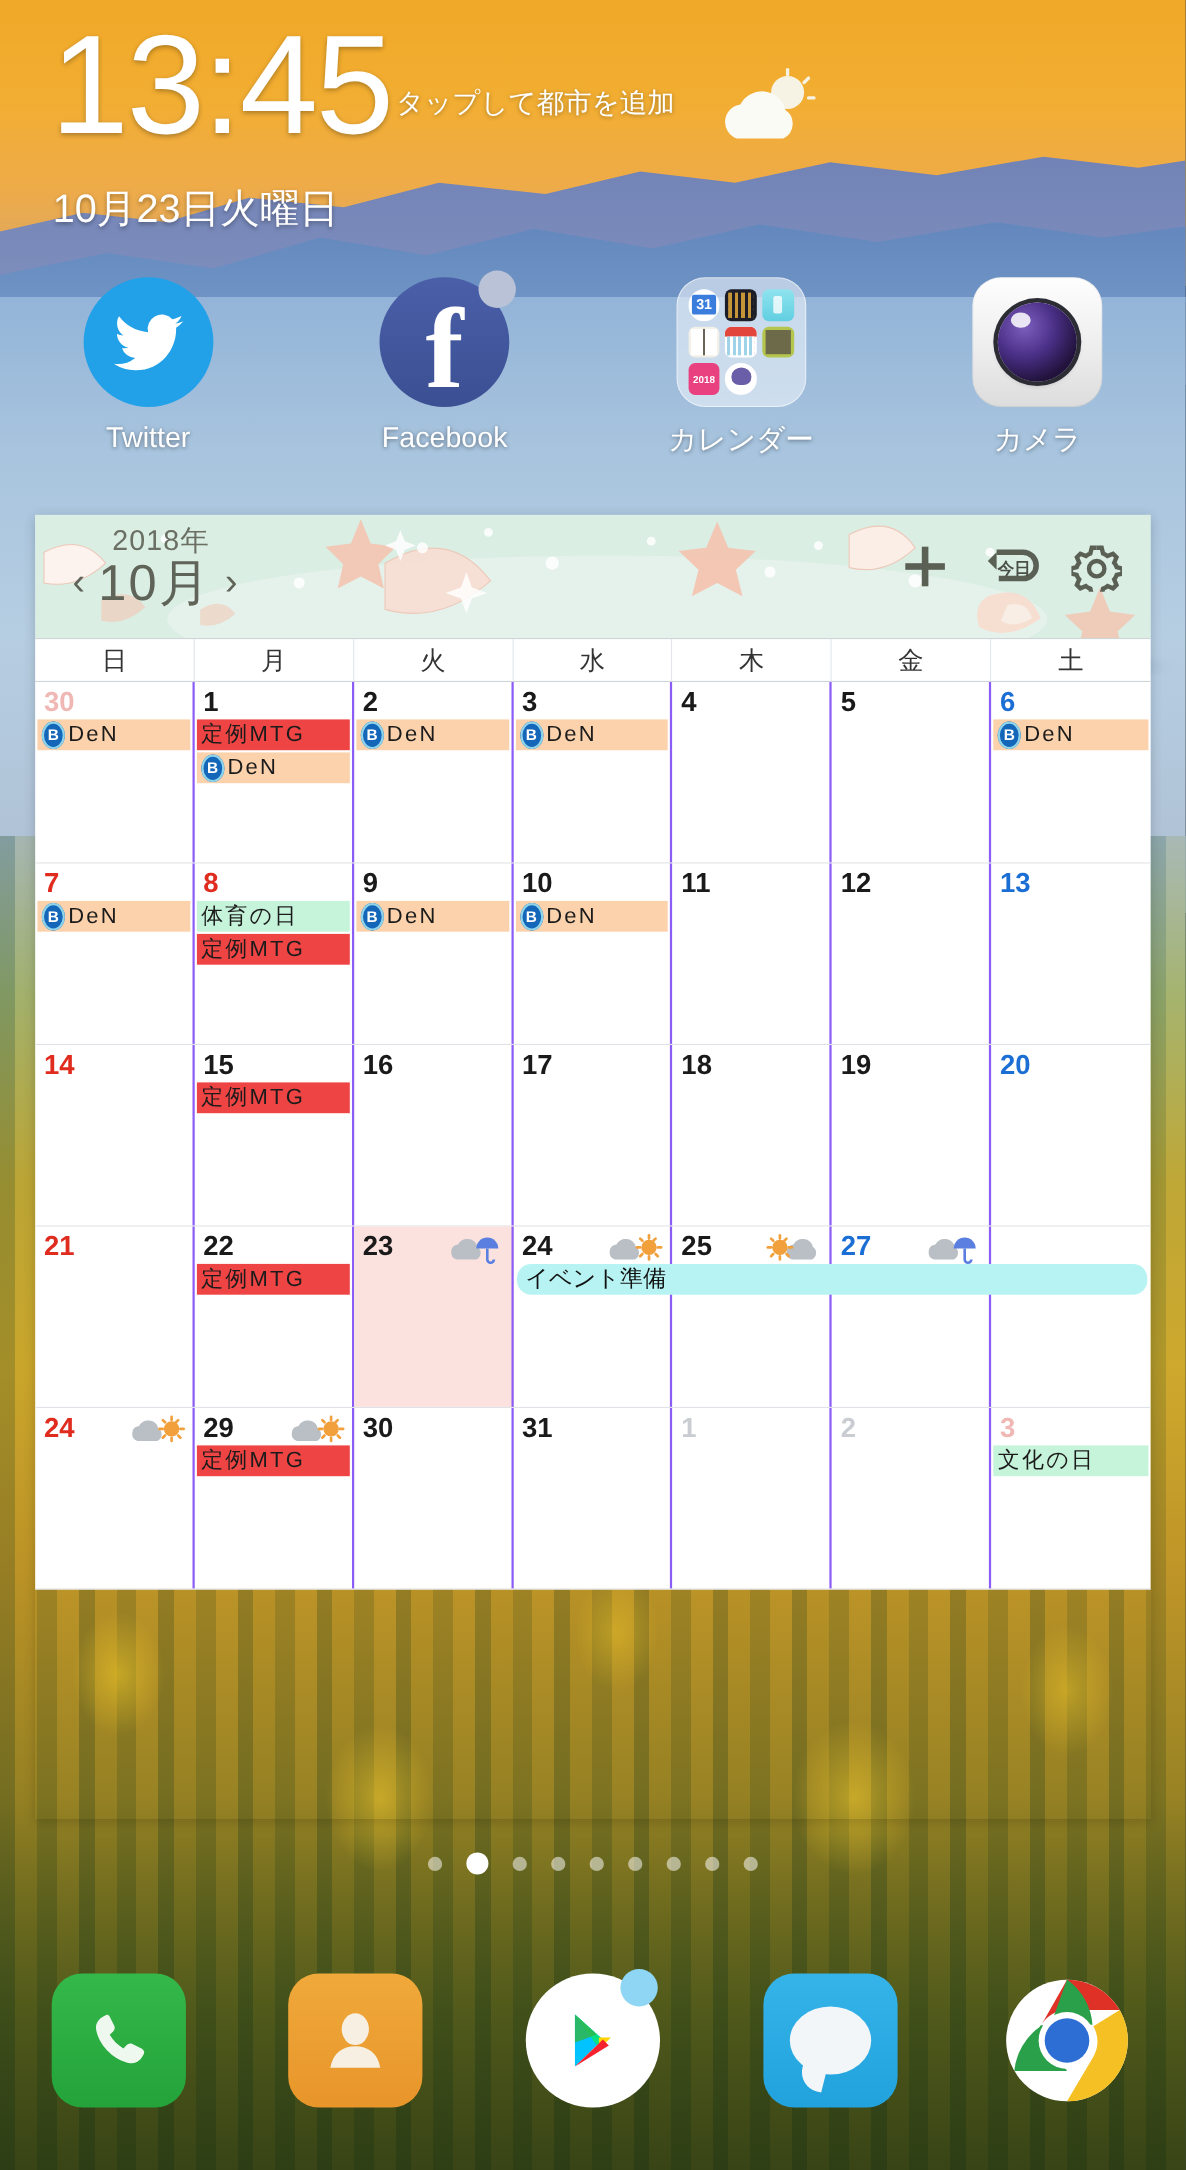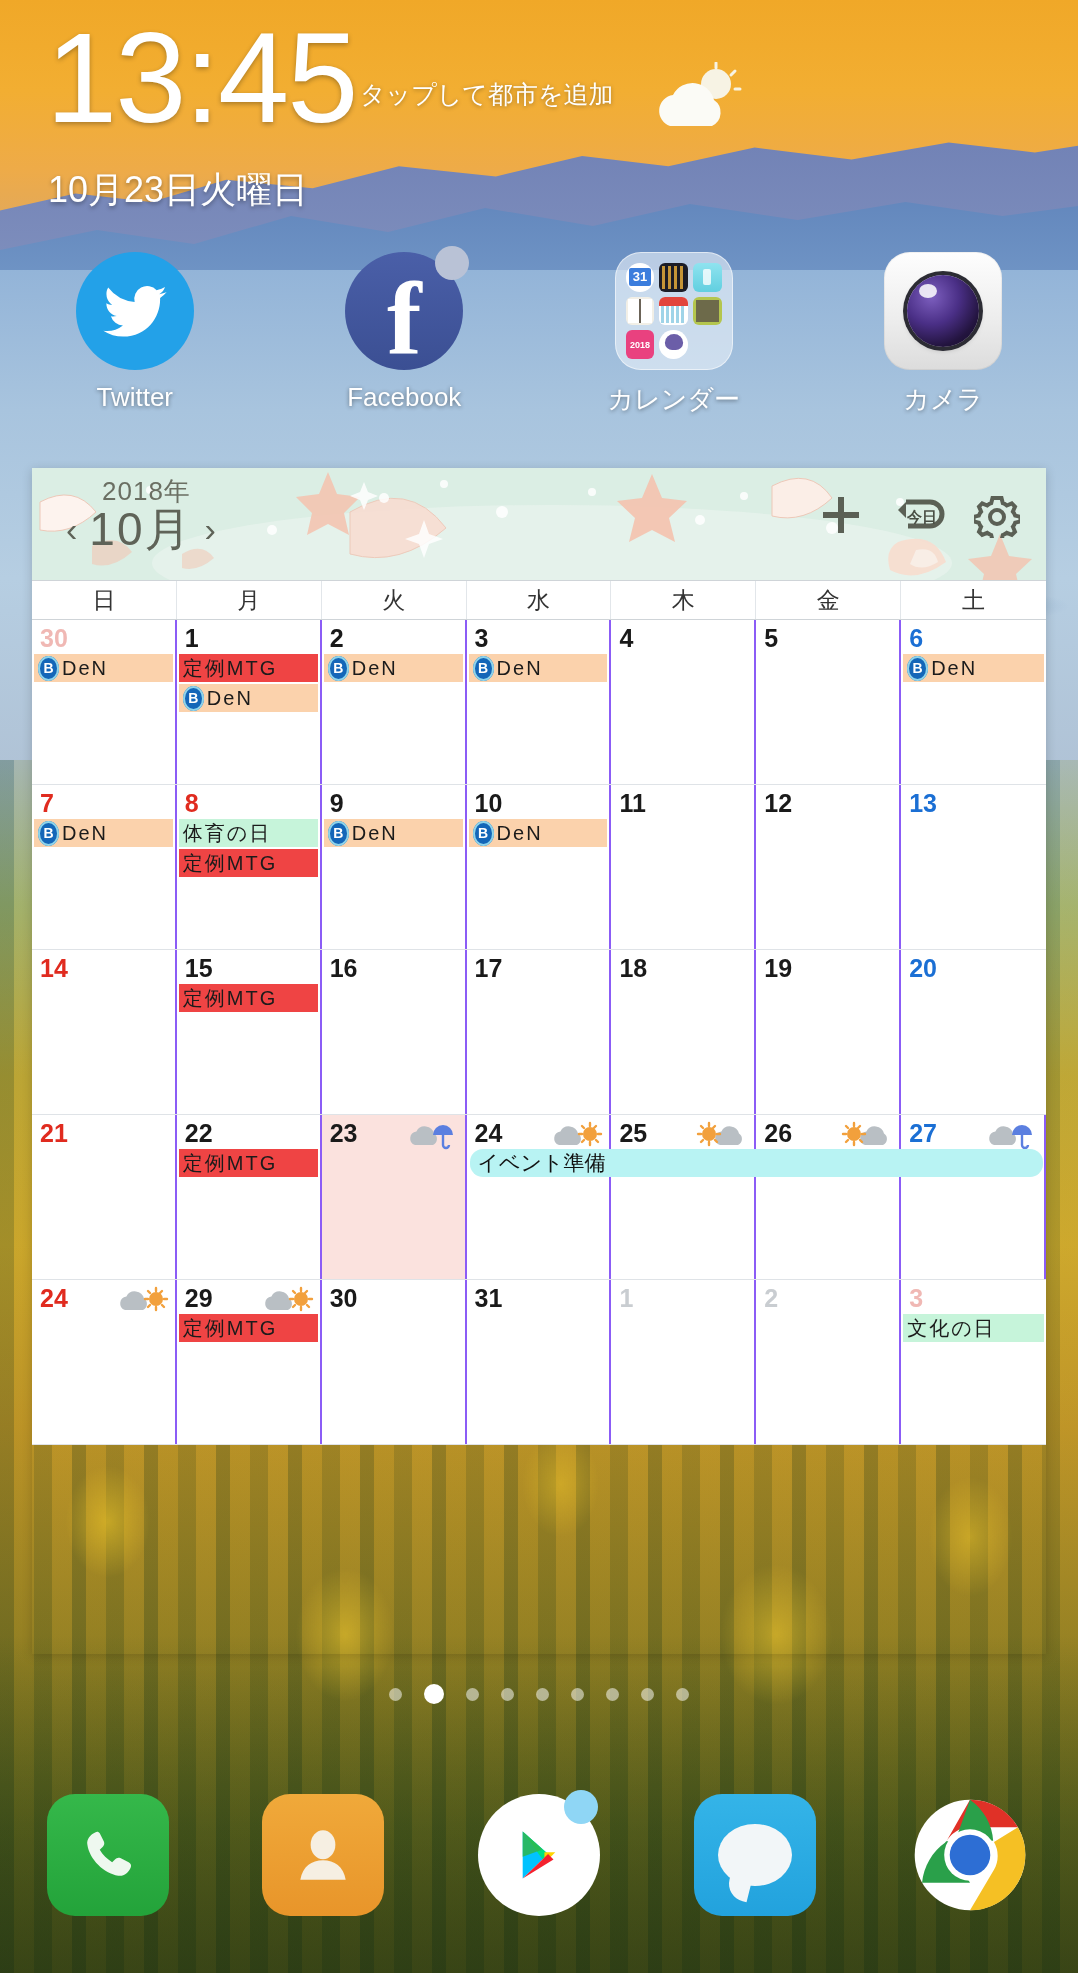--- a/index.html
+++ b/index.html
@@ -497,40 +497,20 @@
                     <line x1="30" y1="13" x2="33" y2="13"></line>
                     <line x1="49" y1="13" x2="52" y2="13"></line>
                     <line x1="33" y1="5" x2="35" y2="7"></line>
                     <line x1="47" y1="19" x2="49" y2="21"></line>
                     <line x1="47" y1="5" x2="45" y2="7"></line>
                     <line x1="35" y1="19" x2="33" y2="21"></line>
                   </g>
                 </g>
               </g>
             </svg></div><div class="events"></div></div>
-        <div class="cal-day"><span class="daynum wk">26</span><div class="wx"><svg viewBox="0 0 54 30" width="54" height="30">
-              <g transform="translate(16,0)">
-                <path d="M10 24 a7 7 0 0 1 1.4 -13.6 a9.5 9.5 0 0 1 17.6 2.2 a6.5 6.5 0 0 1 -1 11.4 Z" fill="#b9bfc4"></path>
-              </g>
-              <g transform="translate(-26,0)">
-                <g>
-                  <circle cx="41" cy="13" r="7" fill="#f2a03c"></circle>
-                  <g stroke="#f2a03c" stroke-width="2.4" stroke-linecap="round">
-                    <line x1="41" y1="2" x2="41" y2="5"></line>
-                    <line x1="41" y1="21" x2="41" y2="24"></line>
-                    <line x1="30" y1="13" x2="33" y2="13"></line>
-                    <line x1="49" y1="13" x2="52" y2="13"></line>
-                    <line x1="33" y1="5" x2="35" y2="7"></line>
-                    <line x1="47" y1="19" x2="49" y2="21"></line>
-                    <line x1="47" y1="5" x2="45" y2="7"></line>
-                    <line x1="35" y1="19" x2="33" y2="21"></line>
-                  </g>
-                </g>
-              </g>
-            </svg></div><div class="events"></div></div>
         <div class="cal-day"><span class="daynum sat">27</span><div class="wx"><svg viewBox="0 0 54 30" width="54" height="30">
               <path d="M10 24 a7 7 0 0 1 1.4 -13.6 a9.5 9.5 0 0 1 17.6 2.2 a6.5 6.5 0 0 1 -1 11.4 Z" fill="#b9bfc4"></path>
               <g>
                 <path d="M34 16 a10 10 0 0 1 20 0 z" fill="#5b7fe0" transform="translate(-6,-2)"></path>
                 <path d="M38 14 v10 a3 3 0 0 0 6 0" fill="none" stroke="#5b7fe0" stroke-width="2.4"></path>
               </g>
             </svg></div><div class="events"></div></div>
         <div class="ev-span" style="left: 437.571px; width: 573.429px; top: 34px; background: rgb(184, 243, 243); border-radius: 13px;">イベント準備</div>
       </div>
       <div class="cal-week">

